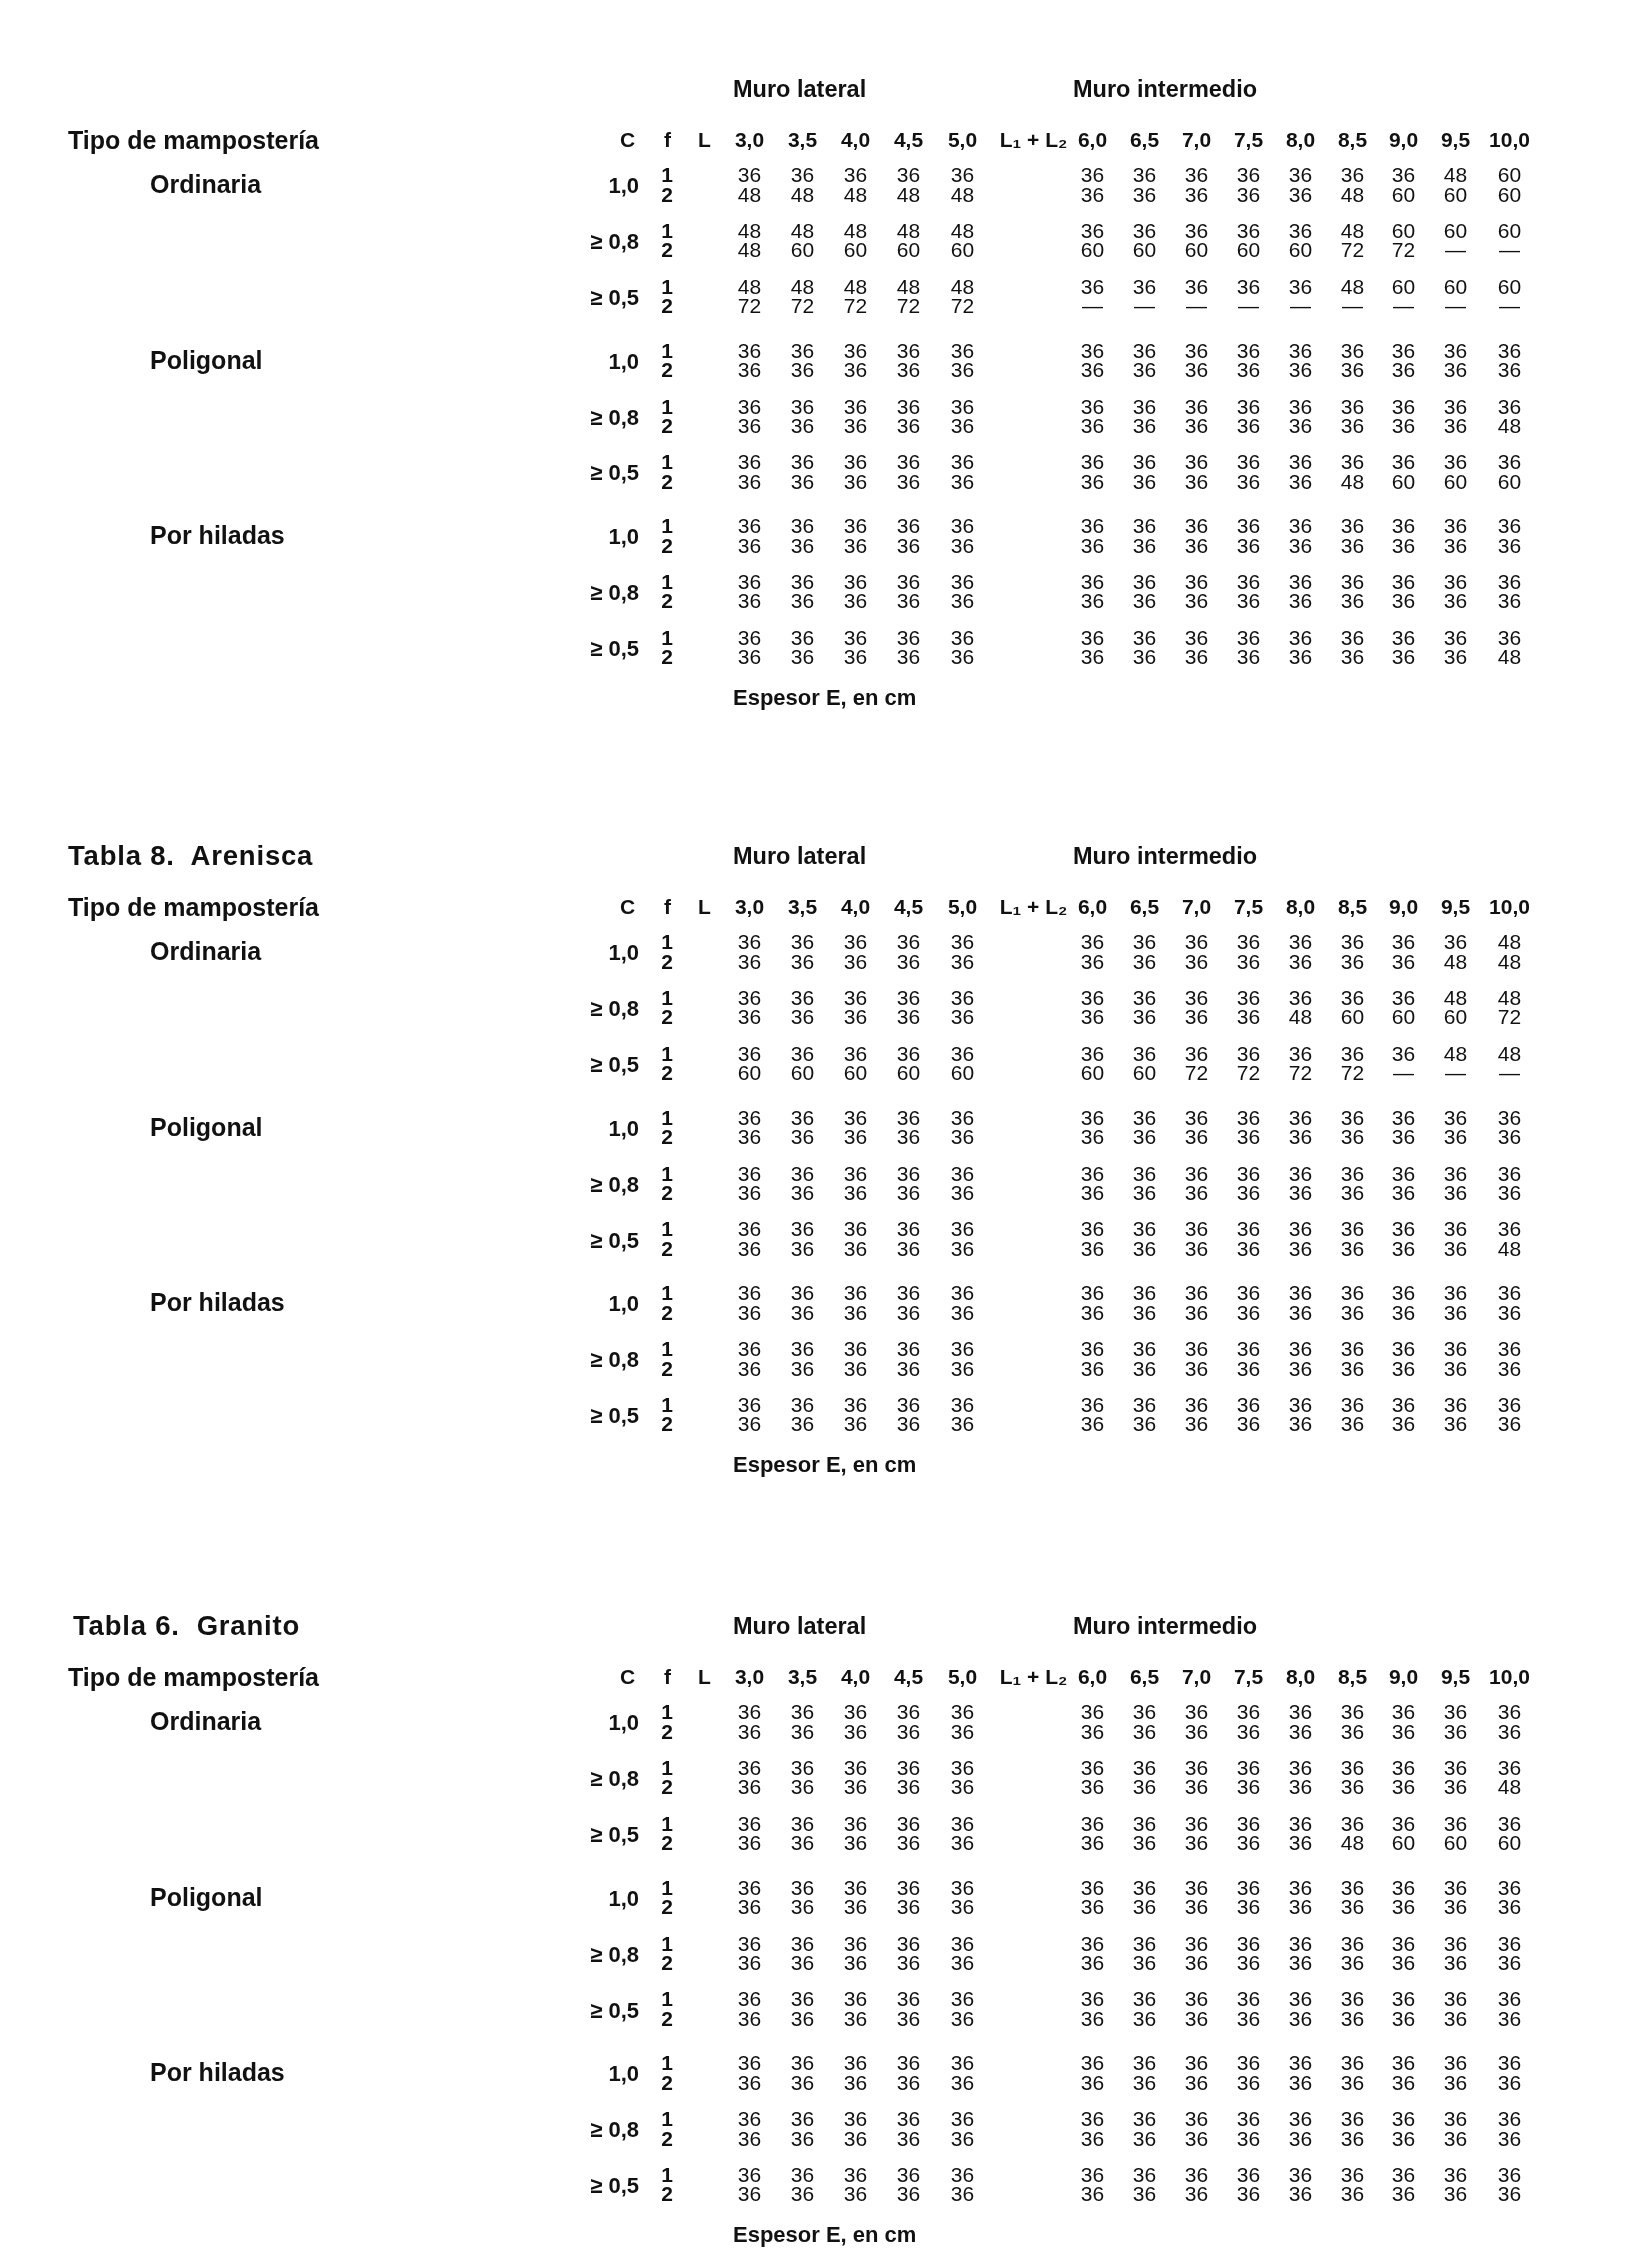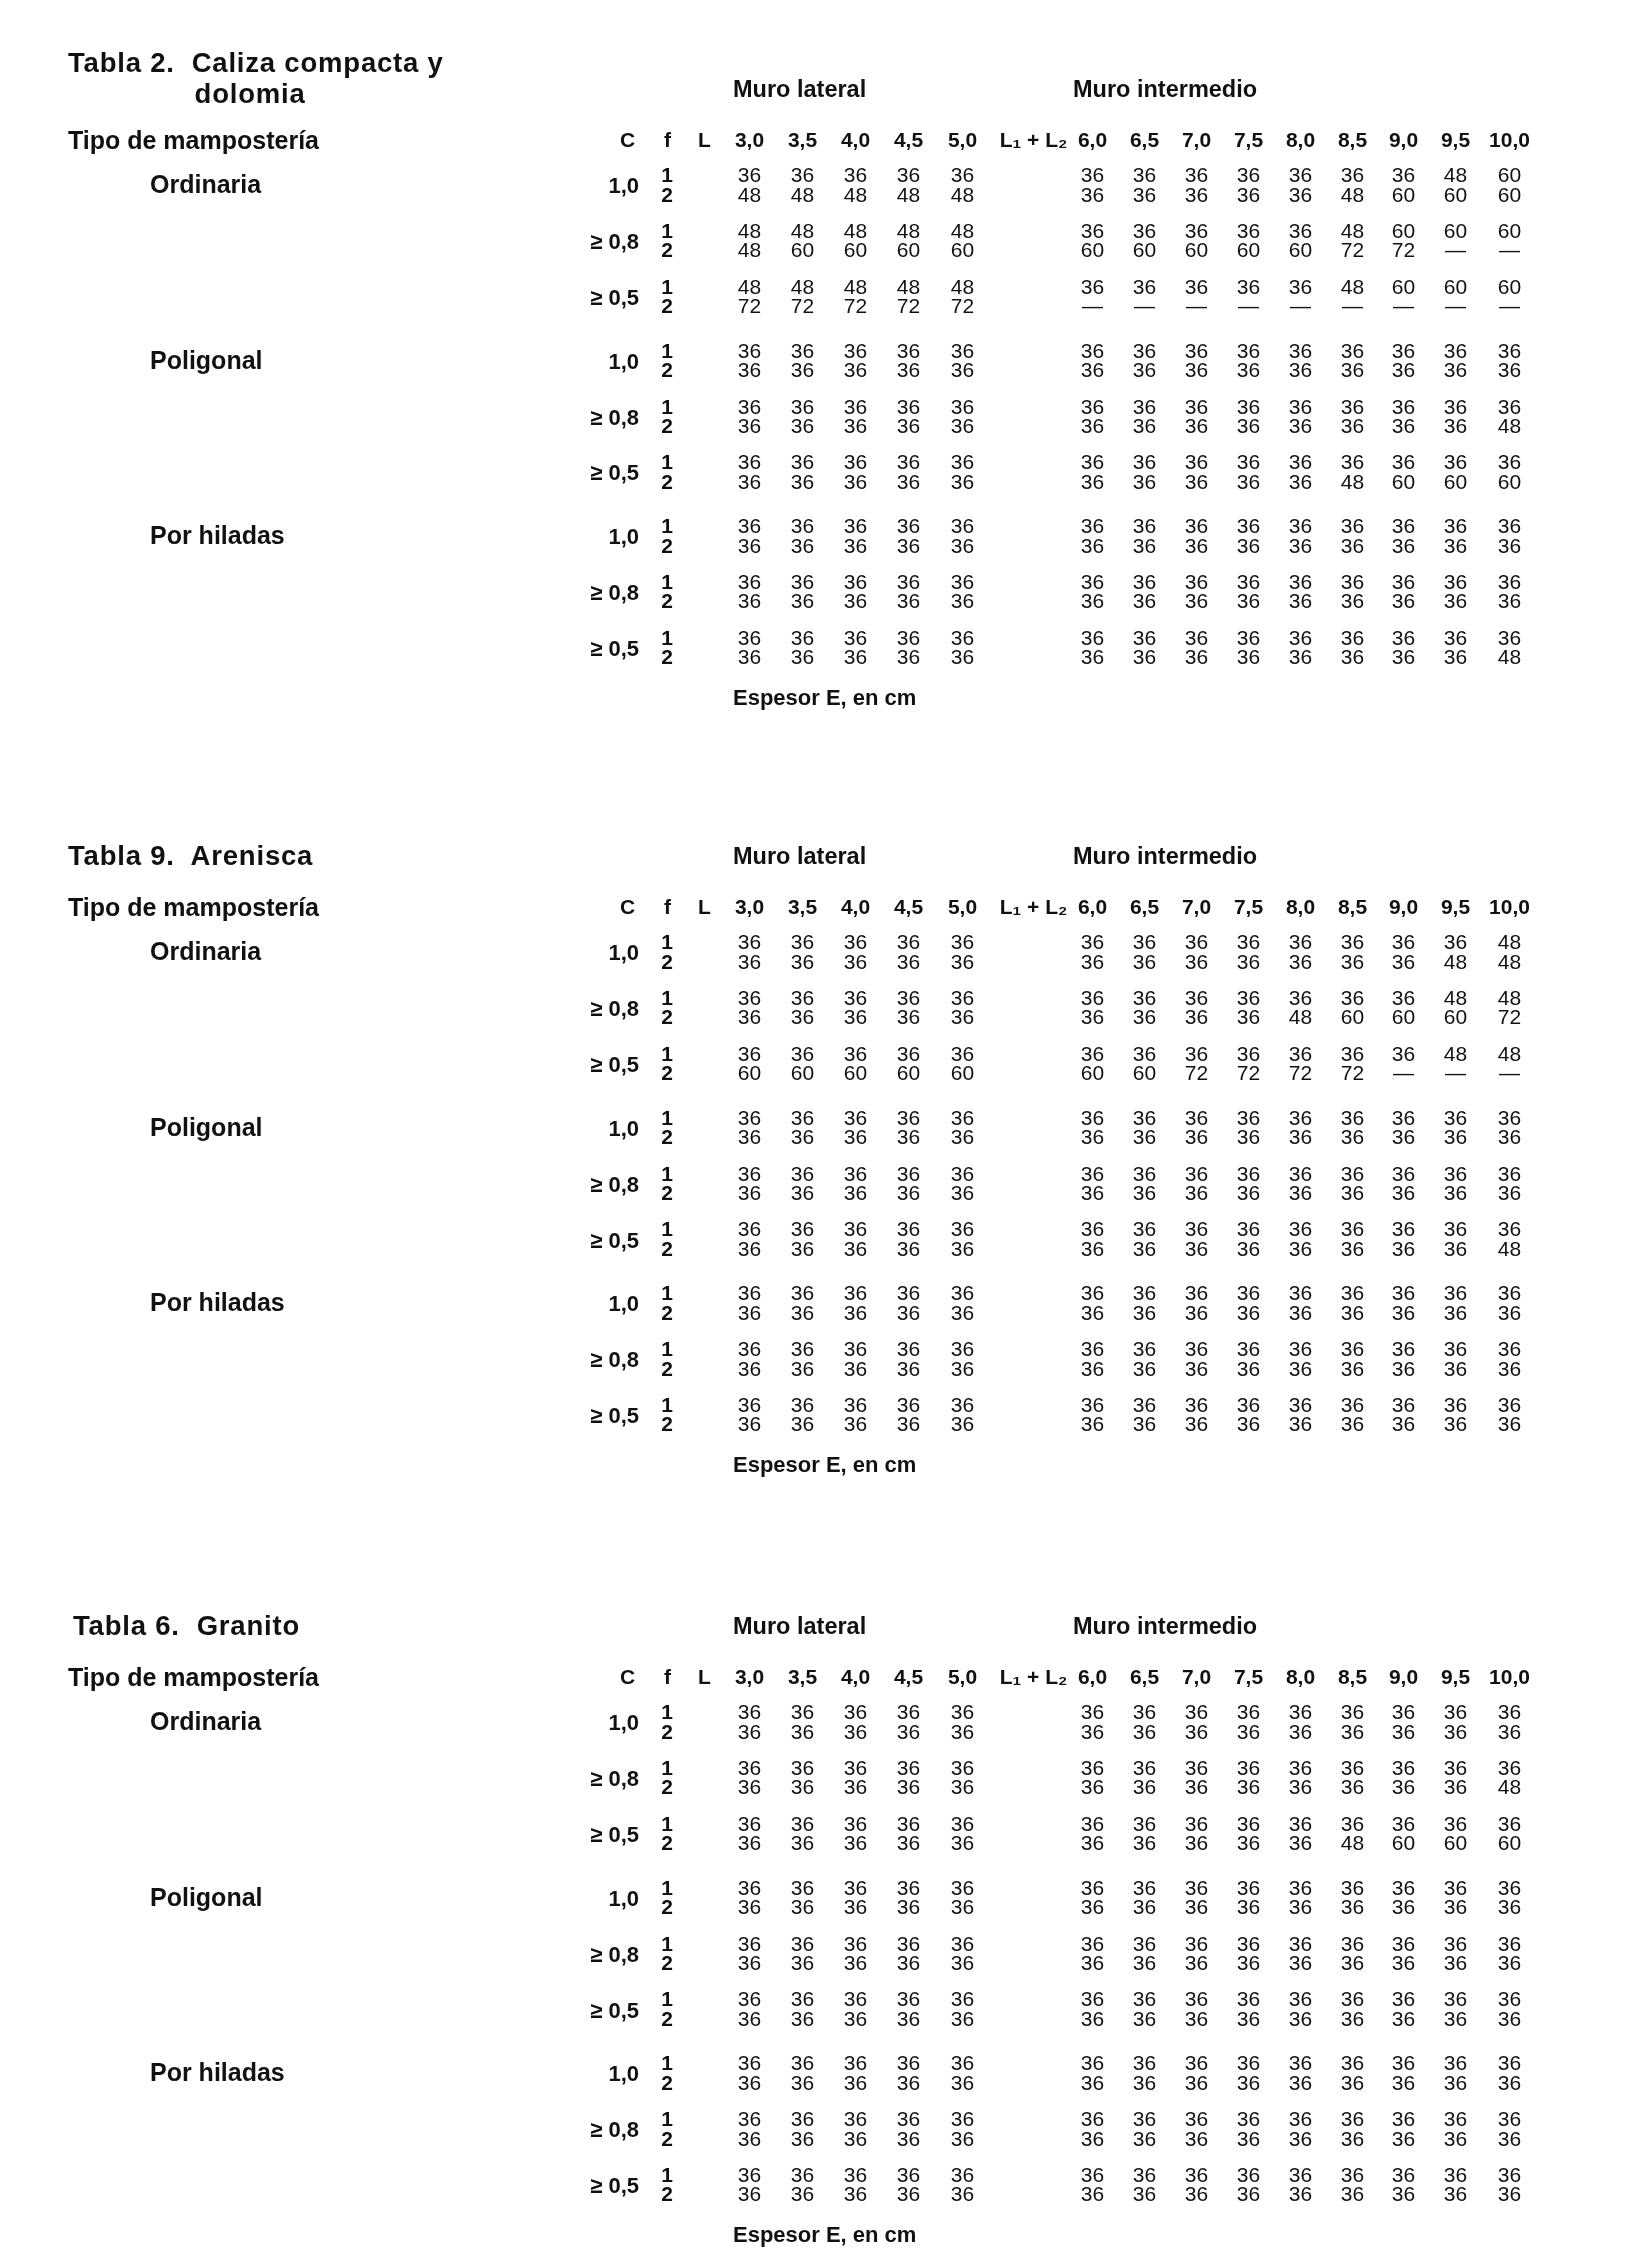--- a/index.html
+++ b/index.html
@@ -14,22 +14,20 @@
   .cval { position:absolute; width:89px; text-align:right; font-weight:bold; font-size:22px; }
   .fval { position:absolute; width:24px; text-align:center; font-weight:bold; font-size:21px; line-height:19.4px; }
   .num { position:absolute; width:57px; text-align:center; font-size:21px; line-height:19.4px; }
   .foot { position:absolute; font-weight:bold; font-size:22px; }
 </style>
 </head>
 <body>
 
 <div id="root">
     <div class="table-block" style="top: 47px; height: 728px;">
-      <div class="title" style="left: 68px; top: 0px;">Tabla 2.  Caliza compacta y
-               dolomia</div>
       <div class="group-label" style="left: 733px; top: 29px;">Muro lateral</div>
       <div class="group-label" style="left: 1073px; top: 29px;">Muro intermedio</div>
       <div class="tipo" style="top: 79px;">Tipo de mampostería</div>
       <div class="hdr" style="left: 599px; top: 81px;">C</div>
       <div class="hdr" style="left: 639px; top: 81px;">f</div>
       <div class="hdr" style="left: 676px; top: 81px;">L</div>
       <div class="hdr" style="left: 721px; top: 81px;">3,0</div>
       <div class="hdr" style="left: 774px; top: 81px;">3,5</div>
       <div class="hdr" style="left: 827px; top: 81px;">4,0</div>
       <div class="hdr" style="left: 880px; top: 81px;">4,5</div>
@@ -322,21 +320,21 @@
       <div class="num" style="left: 1168px; top: 600px;">36</div>
       <div class="num" style="left: 1220px; top: 600px;">36</div>
       <div class="num" style="left: 1272px; top: 600px;">36</div>
       <div class="num" style="left: 1324px; top: 600px;">36</div>
       <div class="num" style="left: 1375px; top: 600px;">36</div>
       <div class="num" style="left: 1427px; top: 600px;">36</div>
       <div class="num" style="left: 1481px; top: 600px;">48</div>
       <div class="foot" style="left: 733px; top: 638px;">Espesor E, en cm</div>
     </div>
     <div class="table-block" style="top: 840px; height: 728px;">
-      <div class="title" style="left: 68px; top: 0px;">Tabla 9.  Arenisca</div>
+      <div class="title" style="left: 68px; top: 0px;">Tabla 8.  Arenisca</div>
       <div class="group-label" style="left: 733px; top: 3.2px;">Muro lateral</div>
       <div class="group-label" style="left: 1073px; top: 3.2px;">Muro intermedio</div>
       <div class="tipo" style="top: 53px;">Tipo de mampostería</div>
       <div class="hdr" style="left: 599px; top: 55px;">C</div>
       <div class="hdr" style="left: 639px; top: 55px;">f</div>
       <div class="hdr" style="left: 676px; top: 55px;">L</div>
       <div class="hdr" style="left: 721px; top: 55px;">3,0</div>
       <div class="hdr" style="left: 774px; top: 55px;">3,5</div>
       <div class="hdr" style="left: 827px; top: 55px;">4,0</div>
       <div class="hdr" style="left: 880px; top: 55px;">4,5</div>

